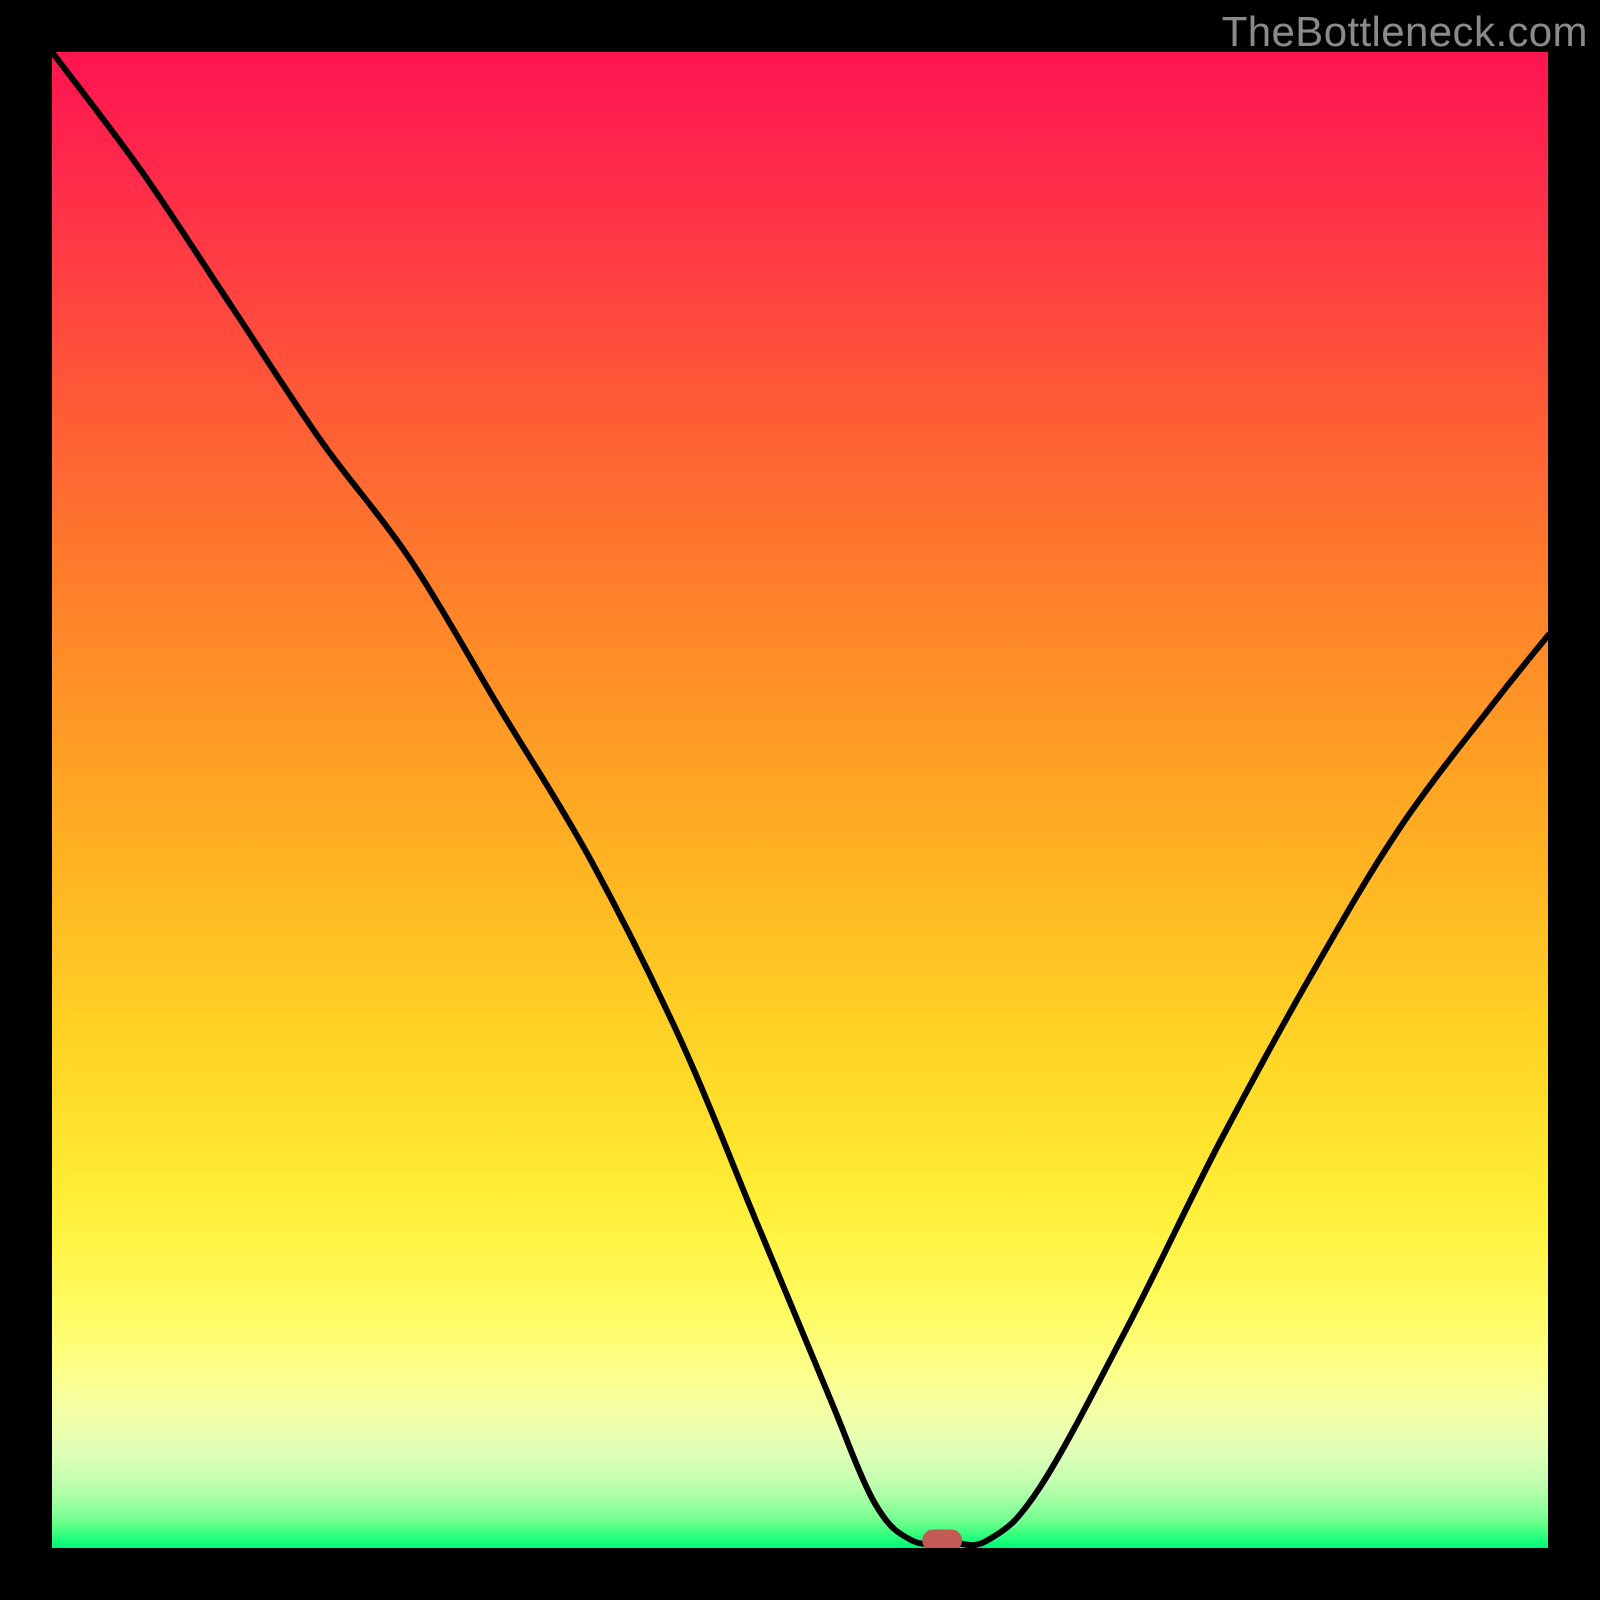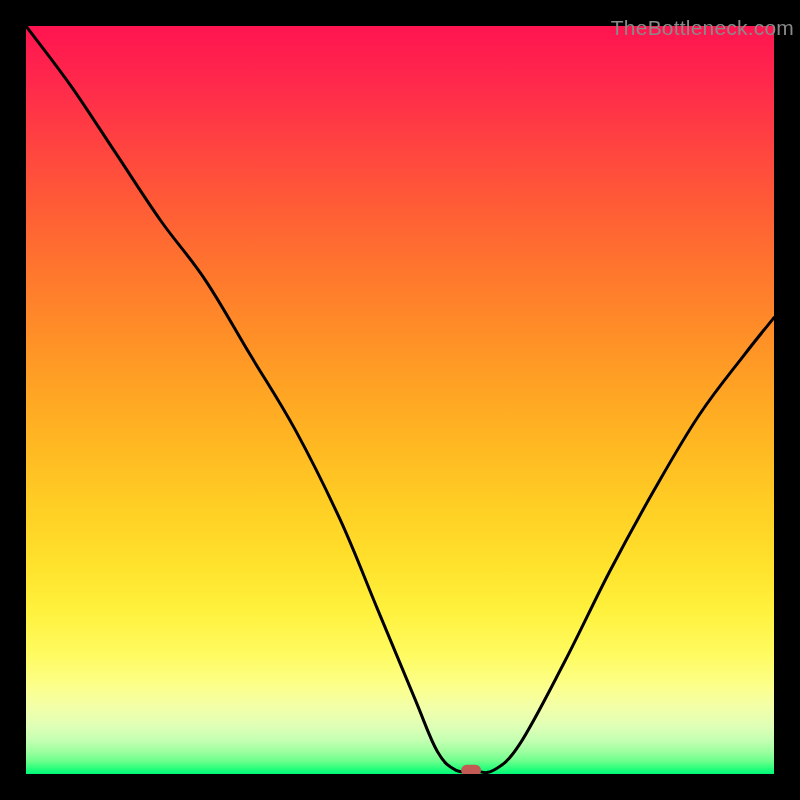--- a/index.html
+++ b/index.html
@@ -46,21 +46,21 @@
   }
   .curve-svg {
     position: absolute;
     left: 26px;
     top: 26px;
     width: 748px;
     height: 748px;
   }
   .watermark {
     position: absolute;
-    top: 16px;
+    top: 5px;
     right: 6px;
     font-family: Arial, Helvetica, sans-serif;
     font-size: 21px;
     letter-spacing: 0.2px;
     color: #8a8a8a;
     font-weight: 400;
     user-select: none;
   }
 </style>
 </head>

